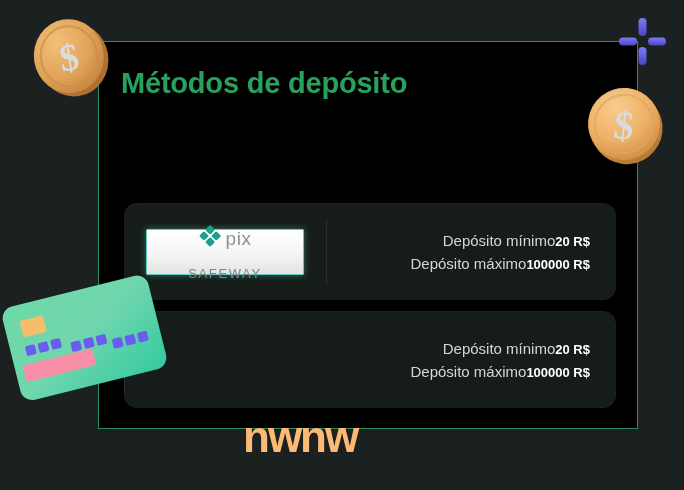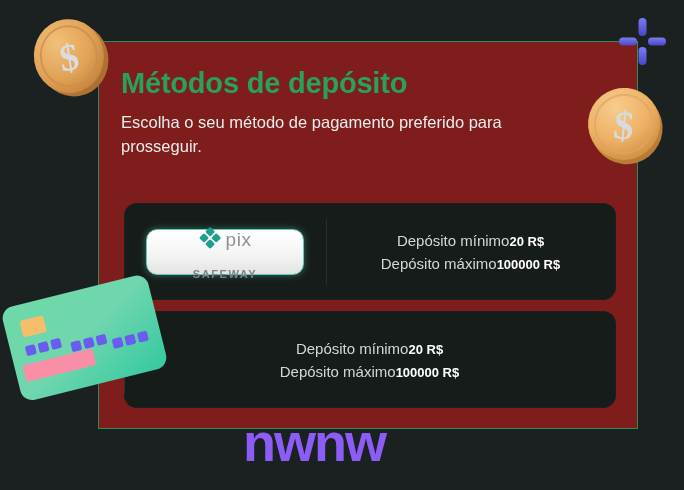--- a/index.html
+++ b/index.html
@@ -17,21 +17,21 @@
   }
 
   
   .frame {
     position: absolute;
     left: 98px;
     top: 41px;
     width: 540px;
     height: 388px;
     border: 1px solid #2e8c5a;
-    background: #7f1d1d;
+    background: #000000;
   }
 
   
   .header {
     position: absolute;
     left: 22px;
     top: 26px;
     width: 480px;
   }
 
@@ -91,41 +91,41 @@
   .method-info {
     flex: 1;
     padding: 0 26px 0 24px;
     display: flex;
     flex-direction: column;
     gap: 6px;
   }
 
   .info-line {
     display: flex;
-    justify-content: center;
+    justify-content: flex-end;
     align-items: baseline;
   }
 
   .info-label {
     color: #d3d8d6;
     font-size: 15px;
   }
 
   .info-value {
     color: #ffffff;
     font-size: 13px;
     font-weight: bold;
   }
 
   
   .pix-tile {
     width: 158px;
     height: 46px;
     background: linear-gradient(180deg, #ffffff 0%, #f4f4f4 58%, #e2e3e3 100%);
-    border-radius: 11px;
+    border-radius: 1px;
     border: 1.5px solid #63c9b7;
     box-shadow: 0 0 7px rgba(90, 210, 185, 0.45);
     display: flex;
     flex-direction: column;
     align-items: center;
     justify-content: center;
     gap: 9px;
     padding-top: 3px;
   }
 
@@ -134,22 +134,22 @@
   .pix-word {
     color: #8d9296;
     font-size: 19px;
     letter-spacing: 0.5px;
     line-height: 1;
     font-weight: 300;
   }
 
   .safeway-word {
     color: #7e8489;
-    font-size: 11px;
-    font-weight: bold;
+    font-size: 13px;
+    font-weight: normal;
     letter-spacing: 1.6px;
     margin-top: 6px;
   }
 
   .brand-label {
     color: #e2e6e4;
     font-size: 14.5px;
   }
 
   
@@ -158,36 +158,35 @@
   .coin-right { left: 583px; top: 82px; width: 84px; height: 84px; transform: rotate(6deg); }
 
   .plus-icon { position: absolute; left: 615px; top: 14px; width: 55px; height: 55px; }
 
   .cc-art { position: absolute; left: -2px; top: 268px; width: 180px; height: 145px; }
 
   .watermark {
     position: absolute;
     left: 243px;
     top: 415px;
-    color: #8b5cf6;
-    font-size: 54px;
+    color: #fdba74;
+    font-size: 44px;
     font-weight: bold;
     letter-spacing: -2px;
     line-height: 1;
     font-family: "Liberation Sans", sans-serif;
   }
 </style>
 </head>
 <body>
 
 <div class="frame">
 
   <div class="header">
     <div class="page-title">Métodos de depósito</div>
-    <div class="page-subtitle">Escolha o seu método de pagamento preferido para prosseguir.</div>
   </div>
 
   <div class="methods">
 
     <div class="method-row">
 
       <div class="method-brand">
         <div class="pix-tile">
           <div class="pix-top">
             <span>

